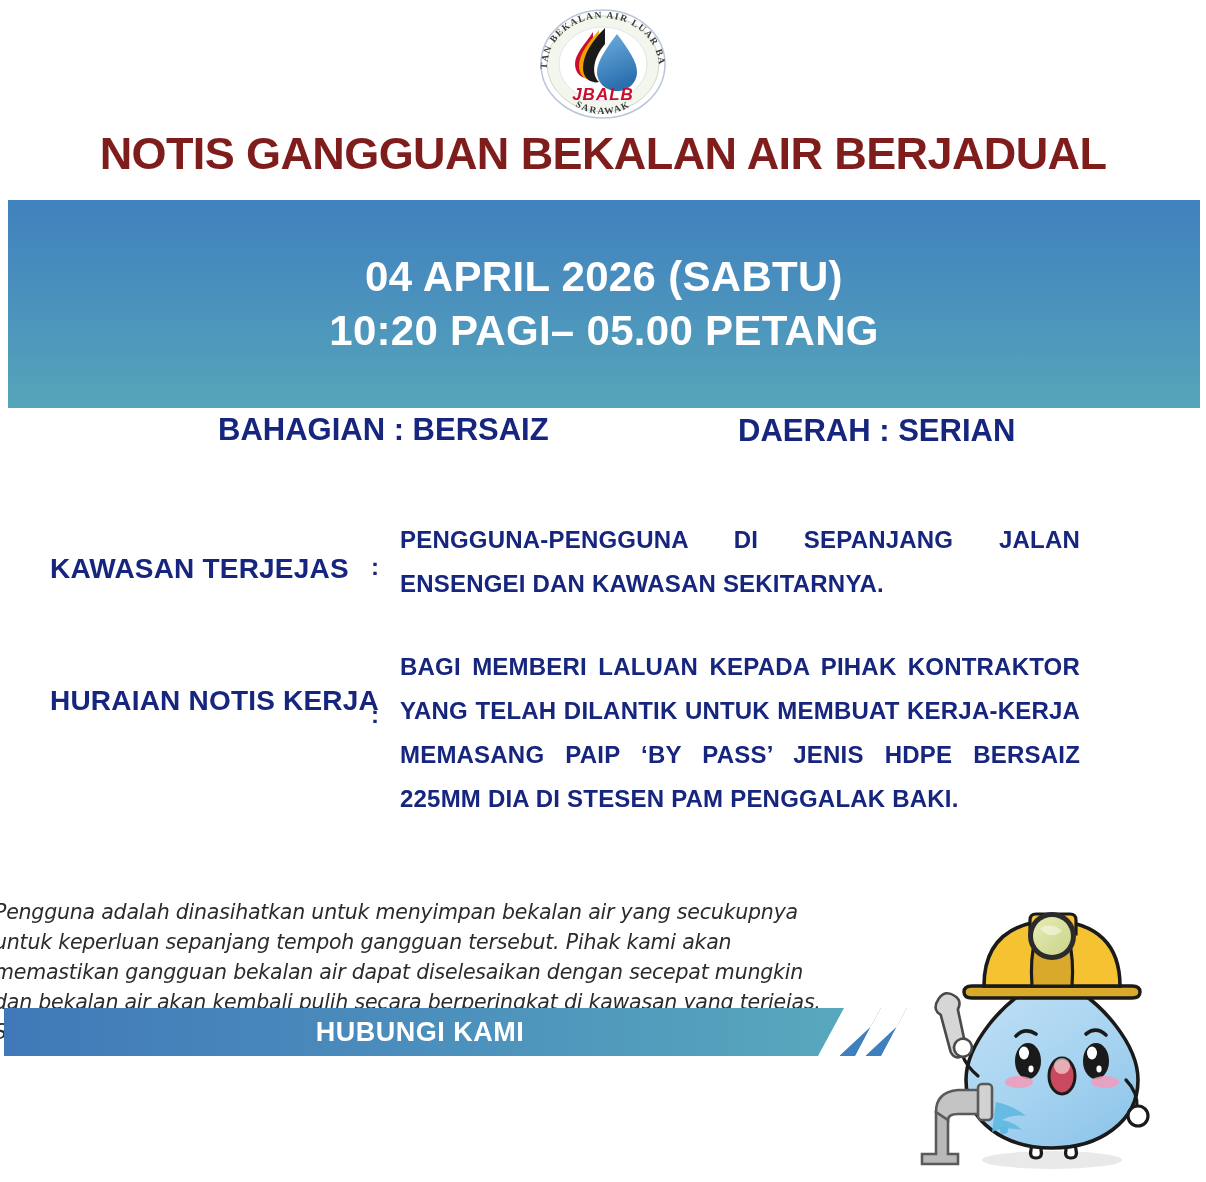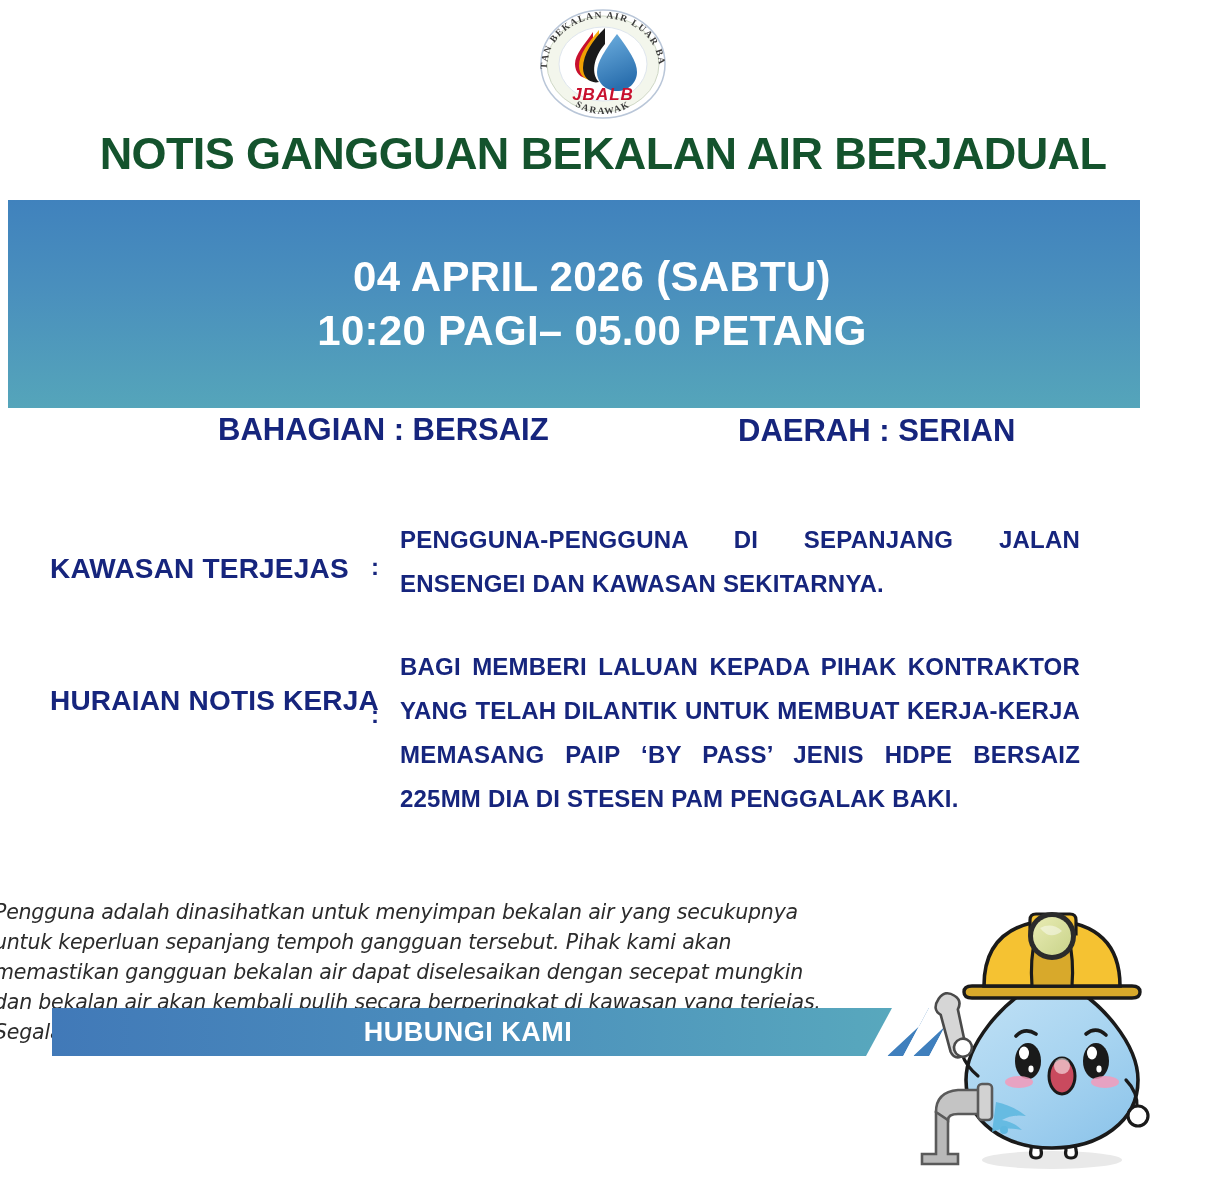--- a/index.html
+++ b/index.html
@@ -37,37 +37,36 @@
 
   
   .title {
     position: absolute;
     left: 0; right: 0;
     top: 128px;
     text-align: center;
     font-size: 45px;
     font-weight: bold;
     letter-spacing: -0.6px;
-    color: #14532d;
+    color: #7f1d1d;
     font-family: "Liberation Sans", sans-serif;
   }
 
   
   .date-band {
     position: absolute;
     left: 8px;
     top: 200px;
-    width: 1096px;
+    width: 1192px;
     height: 208px;
     background: linear-gradient(to bottom, #4082bd 0%, #4a90bd 45%, #55a5ba 100%);
     display: flex;
     flex-direction: column;
     align-items: center;
     justify-content: center;
-    padding-left: 36px;
   }
   .date-line1 {
     color: #ffffff;
     font-size: 42px;
     font-weight: bold;
     letter-spacing: 0.3px;
     margin-bottom: 6px;
   }
   .date-line2 {
     color: #ffffff;
@@ -159,21 +158,20 @@
     letter-spacing: -0.2px;
   }
 
   
   .banner-wrap {
     position: absolute;
     left: 0;
     top: 1008px;
     width: 900px;
     height: 48px;
-    margin-left: 48px;
   }
   .banner-main {
     position: absolute;
     left: 4px;
     top: 0;
     width: 840px;
     height: 48px;
     background: linear-gradient(to right, #4179b8 0%, #4a8cbc 45%, #58a8bd 100%);
     clip-path: polygon(0 0, 100% 0, calc(100% - 26px) 100%, 0 100%);
   }

